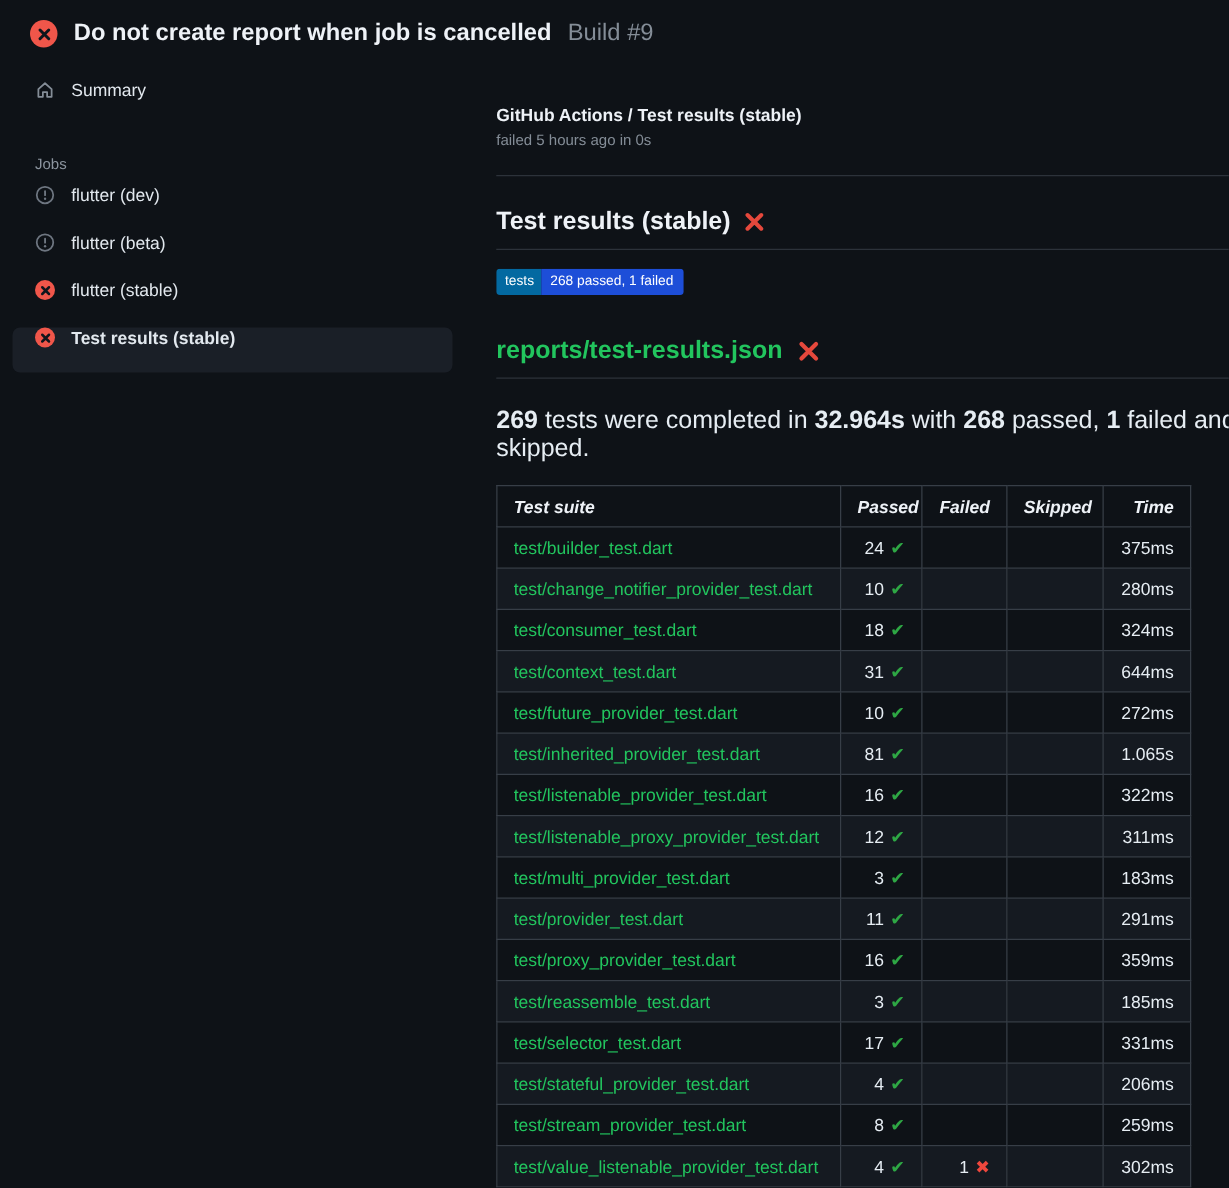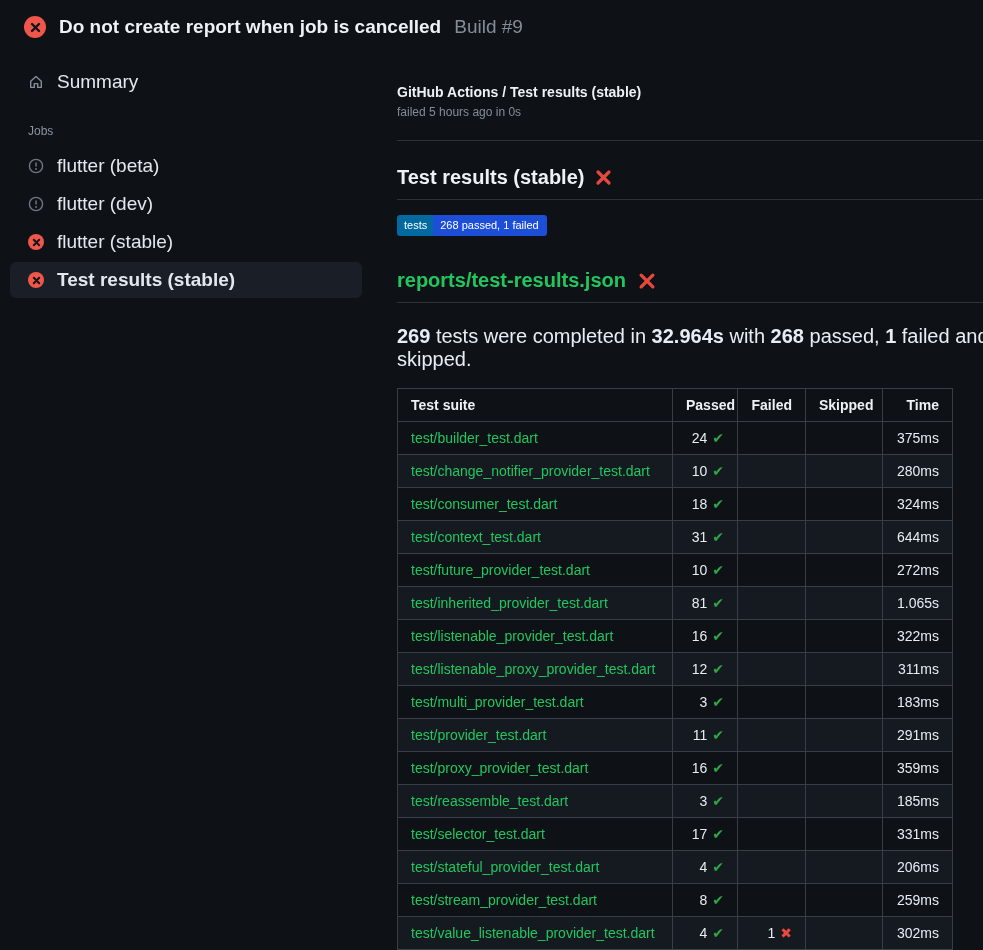--- a/index.html
+++ b/index.html
@@ -23,23 +23,23 @@
     width: 22px; height: 22px; border-radius: 50%;
     background: #f0564a; flex: 0 0 auto;
     display: flex; align-items: center; justify-content: center;
   }
   .page-title { font-size: 19px; font-weight: 700; margin: 0; color: #eef2f7; }
   .build-number { font-size: 19px; color: #848d97; font-weight: 400; }
 
   
   .sidebar { position: absolute; left: 0; top: 62px; width: 372px; }
   .side-item {
-    display: flex; align-items: center; gap: 13px;
+    display: flex; align-items: flex-start; gap: 13px;
     height: 36px; margin: 2px 10px; padding: 0 18px;
-    border-radius: 6px; font-size: 19px; color: #e2e8ee;
+    border-radius: 6px; font-size: 14px; color: #e2e8ee;
     cursor: pointer;
   }
   .side-item.selected { background: #1a1f27; font-weight: 700; }
   .jobs-label {
     padding: 22px 28px 8px 28px; font-size: 12px; color: #8b949e;
   }
   .icon-16 { width: 16px; height: 16px; flex: 0 0 auto; display: flex; align-items: center; justify-content: center; }
   .fail-dot {
     width: 16px; height: 16px; border-radius: 50%;
     background: #f0564a; display: flex; align-items: center; justify-content: center;
@@ -78,21 +78,21 @@
   table.results {
     border-collapse: collapse; table-layout: fixed;
     width: 555px; margin-top: 17px; font-size: 14px;
   }
   .results th, .results td {
     border: 1px solid #373e47;
     padding: 7px 13px;
     height: 33px;
     white-space: nowrap; overflow: hidden;
   }
-  .results th { font-weight: 700; text-align: right; color: #eef2f7; }
+  .results th { font-weight: 700; text-align: right; color: #eef2f7; font-style: italic; }
   .results th.col-suite { text-align: left; }
   .results td.num { text-align: right; color: #e6edf3; }
   .results tbody tr:nth-child(even) { background: #151a21; }
   .glyph-check { color: #2ea744; margin-left: 5px; font-family: "DejaVu Sans", sans-serif; }
   .glyph-cross { color: #ef473d; margin-left: 5px; font-family: "DejaVu Sans", sans-serif; }
 </style>
 </head>
 <body>
 
 <header class="page-header">
@@ -117,31 +117,31 @@
   <div class="jobs-label">Jobs</div>
   <div>
       <div class="side-item">
         <span class="icon-16">
           <svg width="16" height="16" viewBox="0 0 16 16">
             <circle cx="8" cy="8" r="6.6" fill="none" stroke="#6e7681" stroke-width="1.4"></circle>
             <rect x="7.3" y="4.2" width="1.5" height="4.6" rx="0.7" fill="#6e7681"></rect>
             <circle cx="8.05" cy="11" r="0.95" fill="#6e7681"></circle>
           </svg>
         </span>
-        <span>flutter (beta)</span>
+        <span>flutter (dev)</span>
       </div>
       <div class="side-item">
         <span class="icon-16">
           <svg width="16" height="16" viewBox="0 0 16 16">
             <circle cx="8" cy="8" r="6.6" fill="none" stroke="#6e7681" stroke-width="1.4"></circle>
             <rect x="7.3" y="4.2" width="1.5" height="4.6" rx="0.7" fill="#6e7681"></rect>
             <circle cx="8.05" cy="11" r="0.95" fill="#6e7681"></circle>
           </svg>
         </span>
-        <span>flutter (dev)</span>
+        <span>flutter (beta)</span>
       </div>
       <div class="side-item">
         <span class="fail-dot">
           <svg width="9" height="9" viewBox="0 0 9 9">
             <path d="M1.8 1.8 L7.2 7.2 M7.2 1.8 L1.8 7.2" stroke="#10151c" stroke-width="2" stroke-linecap="round" fill="none"></path>
           </svg>
         </span>
         <span>flutter (stable)</span>
       </div>
       <div class="side-item selected">

